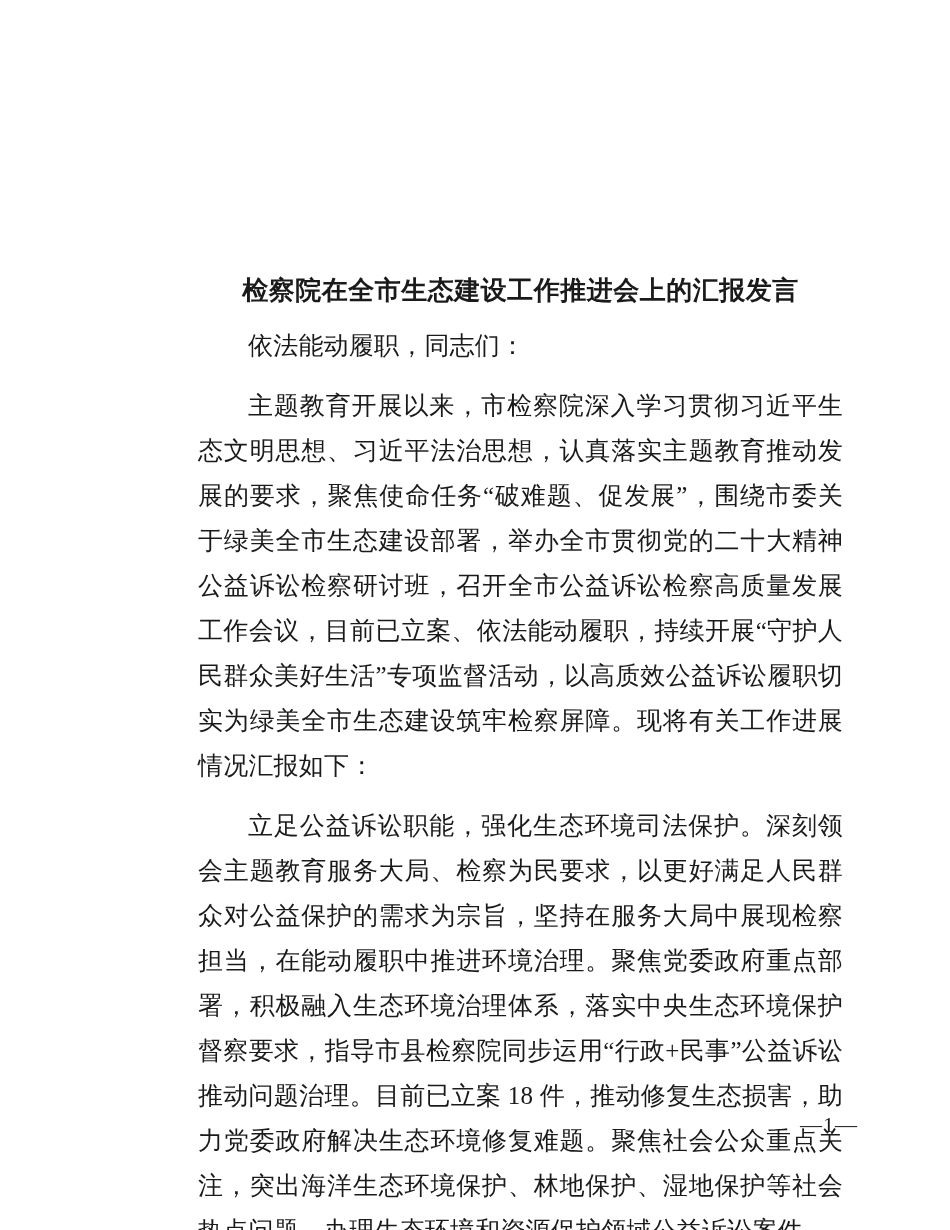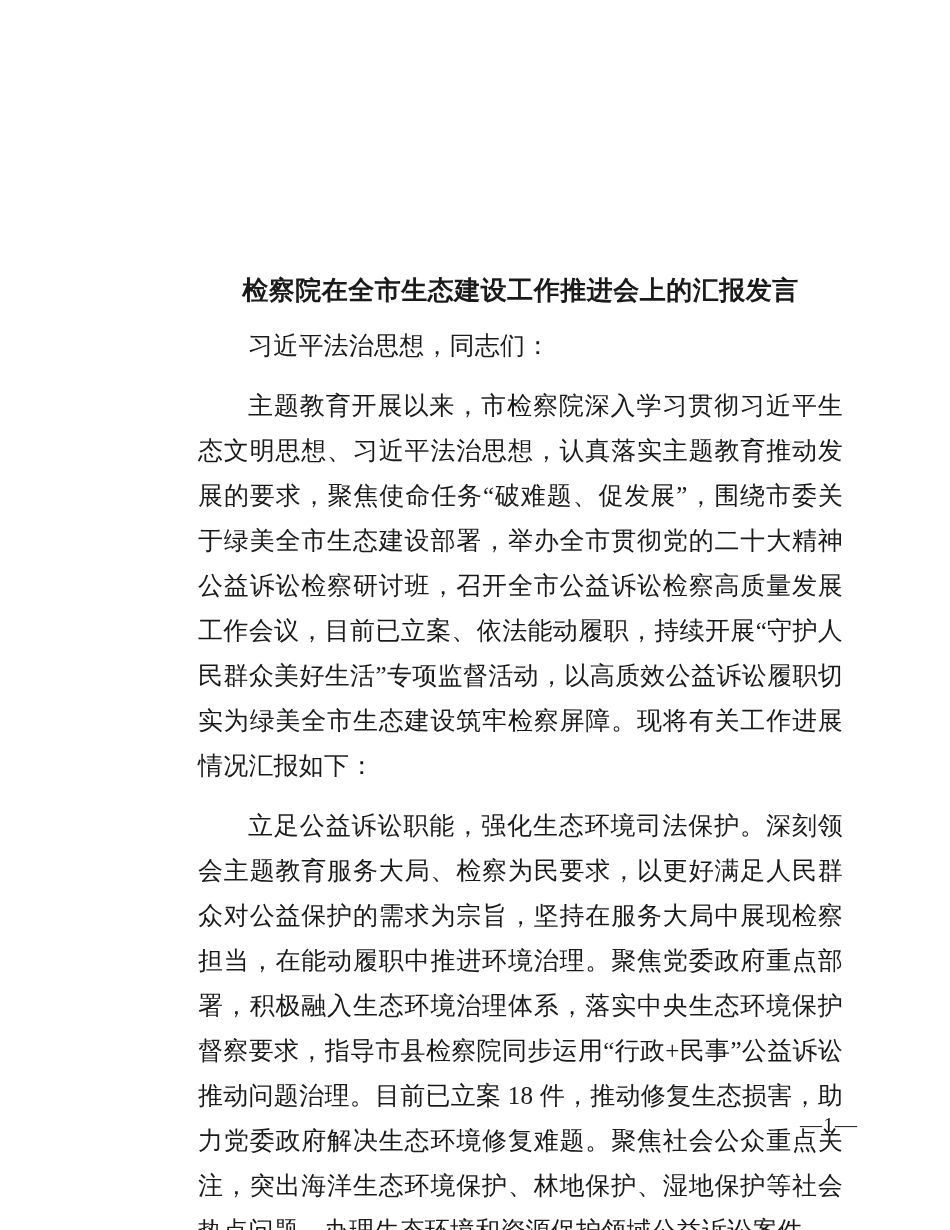--- a/index.html
+++ b/index.html
@@ -43,19 +43,19 @@
     letter-spacing: 1px;
   }
 </style>
 </head>
 <body>
 
 <div class="page">
   <h1 class="doc-title">检察院在全市生态建设工作推进会上的汇报发言</h1>
 
   <div class="body-text">
-    <p>习近平法治思想，同志们：</p>
+    <p>依法能动履职，同志们：</p>
     <p>主题教育开展以来，市检察院深入学习贯彻习近平生态文明思想、习近平法治思想，认真落实主题教育推动发展的要求，聚焦使命任务“破难题、促发展”，围绕市委关于绿美全市生态建设部署，举办全市贯彻党的二十大精神公益诉讼检察研讨班，召开全市公益诉讼检察高质量发展工作会议，目前已立案、依法能动履职，持续开展“守护人民群众美好生活”专项监督活动，以高质效公益诉讼履职切实为绿美全市生态建设筑牢检察屏障。现将有关工作进展情况汇报如下：</p>
     <p>立足公益诉讼职能，强化生态环境司法保护。深刻领会主题教育服务大局、检察为民要求，以更好满足人民群众对公益保护的需求为宗旨，坚持在服务大局中展现检察担当，在能动履职中推进环境治理。聚焦党委政府重点部署，积极融入生态环境治理体系，落实中央生态环境保护督察要求，指导市县检察院同步运用“行政+民事”公益诉讼推动问题治理。目前已立案 18 件，推动修复生态损害，助力党委政府解决生态环境修复难题。聚焦社会公众重点关注，突出海洋生态环境保护、林地保护、湿地保护等社会热点问题，办理生态环境和资源保护领域公益诉讼案件</p>
   </div>
 
   <div class="page-number">—1—</div>
 </div>
 
 </body></html>

